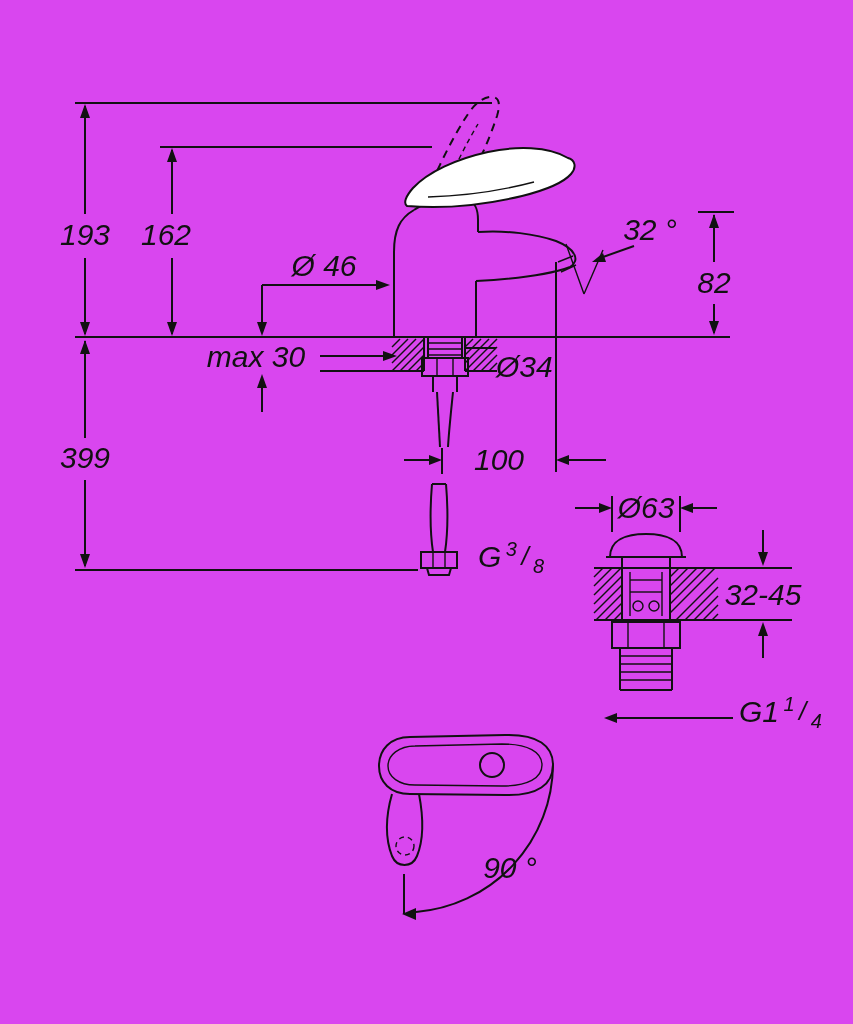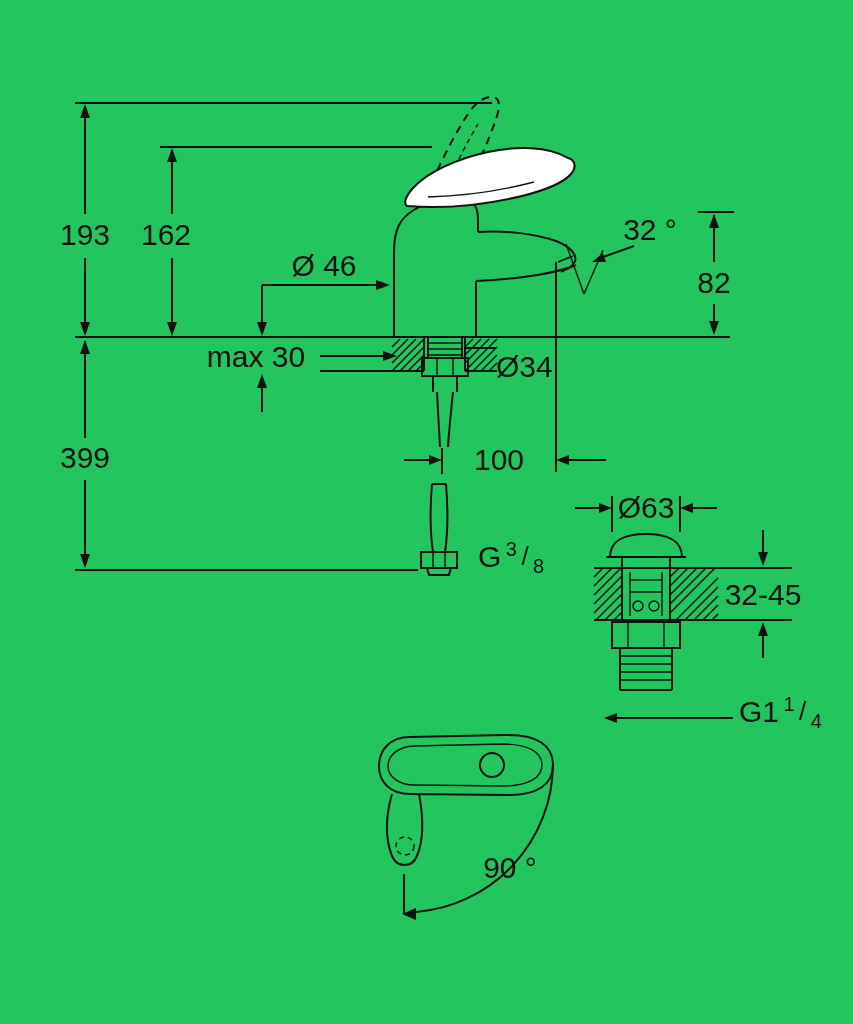--- a/index.html
+++ b/index.html
@@ -1,16 +1,16 @@
 <!DOCTYPE html>
 <html><head>
 <meta charset="utf-8">
 <style>
   html,body{margin:0;padding:0;background:#ffffff;}
-  .stage{position:relative;width:853px;height:1024px;background:#22c55e;overflow:hidden;}
+  .stage{position:relative;width:853px;height:1024px;background:#d946ef;overflow:hidden;font-style:italic;}
   svg{display:block;}
   svg text{font-family:"Liberation Sans","DejaVu Sans",sans-serif;fill:#111;}
   .ln{stroke:#111;stroke-width:2;fill:none;stroke-linecap:butt;}
   .thin{stroke:#111;stroke-width:1.4;fill:none;}
   .fillw{fill:#ffffff;stroke:#111;stroke-width:2;}
   .ar{fill:#111;stroke:none;}
   .dsh{stroke-dasharray:8 6;}
   .dsh2{stroke-dasharray:5 4;}
   .t{font-size:30px;}
   .ts{font-size:20px;}

